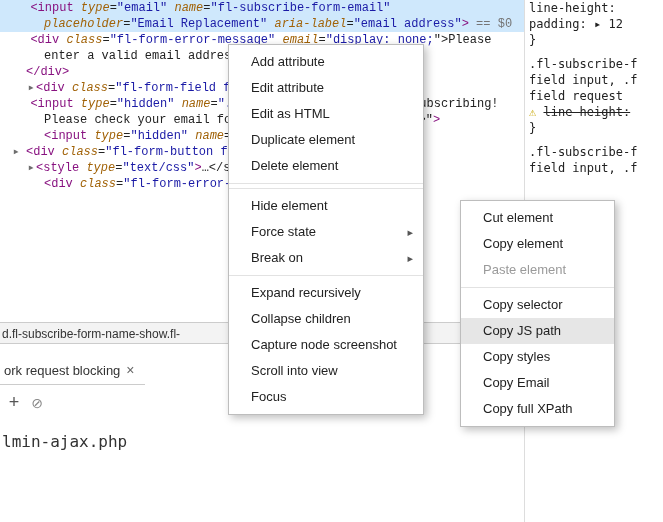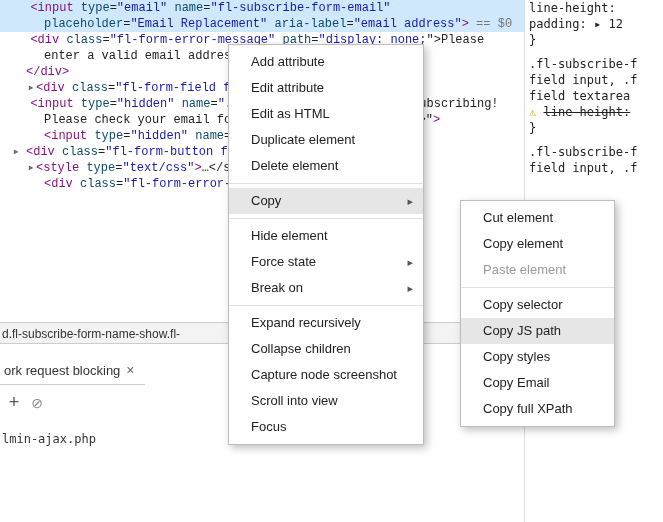--- a/index.html
+++ b/index.html
@@ -30,21 +30,21 @@
     border-left: 1px solid #ddd;
     padding: 0 4px;
     font-family: Consolas, monospace;
     font-size: 12px;
     line-height: 16px;
   }
   .code-line { white-space: pre; line-height: 16px; padding-left: 16px; text-indent: -0px;}
   .code-wrap { white-space: pre-wrap; padding-left: 44px; text-indent: -28px; line-height:16px;}
   .hl { background: #cfe8fc; }
   .tag { color: #881280; }
-  .attr { color: #0c4a6e; }
+  .attr { color: #a16207; font-style: italic; }
   .val { color: #1a1aa6; }
   .txt { color: #222; }
   .selected-ref { color: #757575; }
   .arrow { color: #6e6e6e; display:inline-block; width:10px; text-align:center;}
   .indent1 { padding-left: 26px; }
   .indent2 { padding-left: 44px; }
   .crumb-bar {
     position:absolute; left:0; top:322px; width:524px; height:22px;
     border-top:1px solid #ccc; border-bottom:1px solid #ccc;
     background:#f3f3f3; font-family: -apple-system, "Segoe UI", Arial, sans-serif;
@@ -62,21 +62,21 @@
   }
   .tab .close { color:#666; margin-left:6px; font-size:14px;}
   .toolbar {
     position:absolute; left:0; top:392px; height:30px; width:524px;
     font-family: -apple-system,"Segoe UI",Arial,sans-serif;
   }
   .toolbar .plus { font-size:18px; color:#555; display:inline-block; width:28px; text-align:center;}
   .toolbar .forbid { font-size:14px; color:#888; display:inline-block; width:20px;}
   .ajax-line {
     position:absolute; left:0; top:432px;
-    font-family: Consolas, monospace; font-size:12px; color:#333; padding-left:2px;
+    font-family: Consolas, monospace; font-size:16px; color:#333; padding-left:2px;
   }
   .ctx-menu {
     position:absolute; background:#fff; border:1px solid #bdbdbd;
     box-shadow: 3px 3px 8px rgba(0,0,0,.25);
     font-family: -apple-system, "Segoe UI", Arial, sans-serif;
     font-size:13px; color:#222; padding:4px 0;
     z-index:20;
   }
   .ctx-menu .item {
     padding: 4px 28px 4px 22px; white-space:nowrap; position:relative;
@@ -93,21 +93,21 @@
   .prop { color:#222; }
   .sel { color:#222; }
 </style>
 </head>
 <body>
 
 <div class="code-pane">
 
   <div class="code-wrap hl">&nbsp;&nbsp;<span class="tag">&lt;input</span> <span class="attr">type</span>=<span class="val">"email"</span> <span class="attr">name</span>=<span class="val">"fl-subscribe-form-email"</span> <span class="attr">placeholder</span>=<span class="val">"Email Replacement"</span> <span class="attr">aria-label</span>=<span class="val">"email address"</span><span class="tag">&gt;</span><span class="selected-ref"> == $0</span></div>
 
-  <div class="code-wrap">&nbsp;&nbsp;<span class="tag">&lt;div</span> <span class="attr">class</span>=<span class="val">"fl-form-error-message"</span> <span class="attr">path</span>=<span class="val">"display: none;</span><span class="txt">"&gt;</span><span class="txt">Please enter a valid email address.</span><span class="tag">&lt;/div&gt;</span></div>
+  <div class="code-wrap">&nbsp;&nbsp;<span class="tag">&lt;div</span> <span class="attr">class</span>=<span class="val">"fl-form-error-message"</span> <span class="attr">email</span>=<span class="val">"display: none;</span><span class="txt">"&gt;</span><span class="txt">Please enter a valid email address.</span><span class="tag">&lt;/div&gt;</span></div>
 
   <div class="code-line indent1"><span class="tag">&lt;/div&gt;</span></div>
 
   <div class="code-line indent1"><span class="arrow">▸</span><span class="tag">&lt;div</span> <span class="attr">class</span>=<span class="val">"fl-form-field fl-form-..."</span><span class="tag">&gt;</span></div>
 
   <div class="code-wrap">&nbsp;&nbsp;<span class="tag">&lt;input</span> <span class="attr">type</span>=<span class="val">"hidden"</span> <span class="attr">name</span>=<span class="val">"..."</span> value=<span class="val">"&lt;p&gt;Th</span><span class="txt">anks for subscribing! Please check your email for further instructions.&lt;/p&gt;"</span><span class="tag">&gt;</span></div>
 
   <div class="code-line indent2"><span class="tag">&lt;input</span> <span class="attr">type</span>=<span class="val">"hidden"</span> <span class="attr">name</span>=<span class="val">"..."</span><span class="tag">&gt;</span></div>
 
   <div class="code-wrap" style="padding-left:26px; text-indent:-10px;"><span class="arrow">▸</span><span class="tag">&lt;div</span> <span class="attr">class</span>=<span class="val">"fl-form-button fl-form-..."</span><span class="tag">&gt;</span><span class="txt">…</span><span class="tag">&lt;/div&gt;</span></div>
@@ -130,36 +130,35 @@
   <div class="ajax-line">lmin-ajax.php</div>
 </div>
 
 <div class="styles-pane">
   <div class="prop"><span>line-height:</span></div>
   <div class="prop"><span>padding: ▸ 12</span></div>
   <div class="prop">}</div>
   <div style="height:8px"></div>
   <div class="sel">.fl-subscribe-f</div>
   <div class="sel">field input, .f</div>
-  <div class="sel">field textarea</div>
+  <div class="sel">field request</div>
   <div><span class="warn">⚠</span> <span class="strike">line-height:</span></div>
   <div class="prop">}</div>
   <div style="height:8px"></div>
   <div class="sel">.fl-subscribe-f</div>
   <div class="sel">field input, .f</div>
 </div>
 
 <div class="ctx-menu" style="left:228px; top:44px; width:196px;">
   <div class="item">Add attribute</div>
   <div class="item">Edit attribute</div>
   <div class="item">Edit as HTML</div>
   <div class="item">Duplicate element</div>
   <div class="item">Delete element</div>
   <div class="sep"></div>
-  <div class="item sub hovered">Copy</div>
   <div class="sep"></div>
   <div class="item">Hide element</div>
   <div class="item sub">Force state</div>
   <div class="item sub">Break on</div>
   <div class="sep"></div>
   <div class="item">Expand recursively</div>
   <div class="item">Collapse children</div>
   <div class="item">Capture node screenshot</div>
   <div class="item">Scroll into view</div>
   <div class="item">Focus</div>

